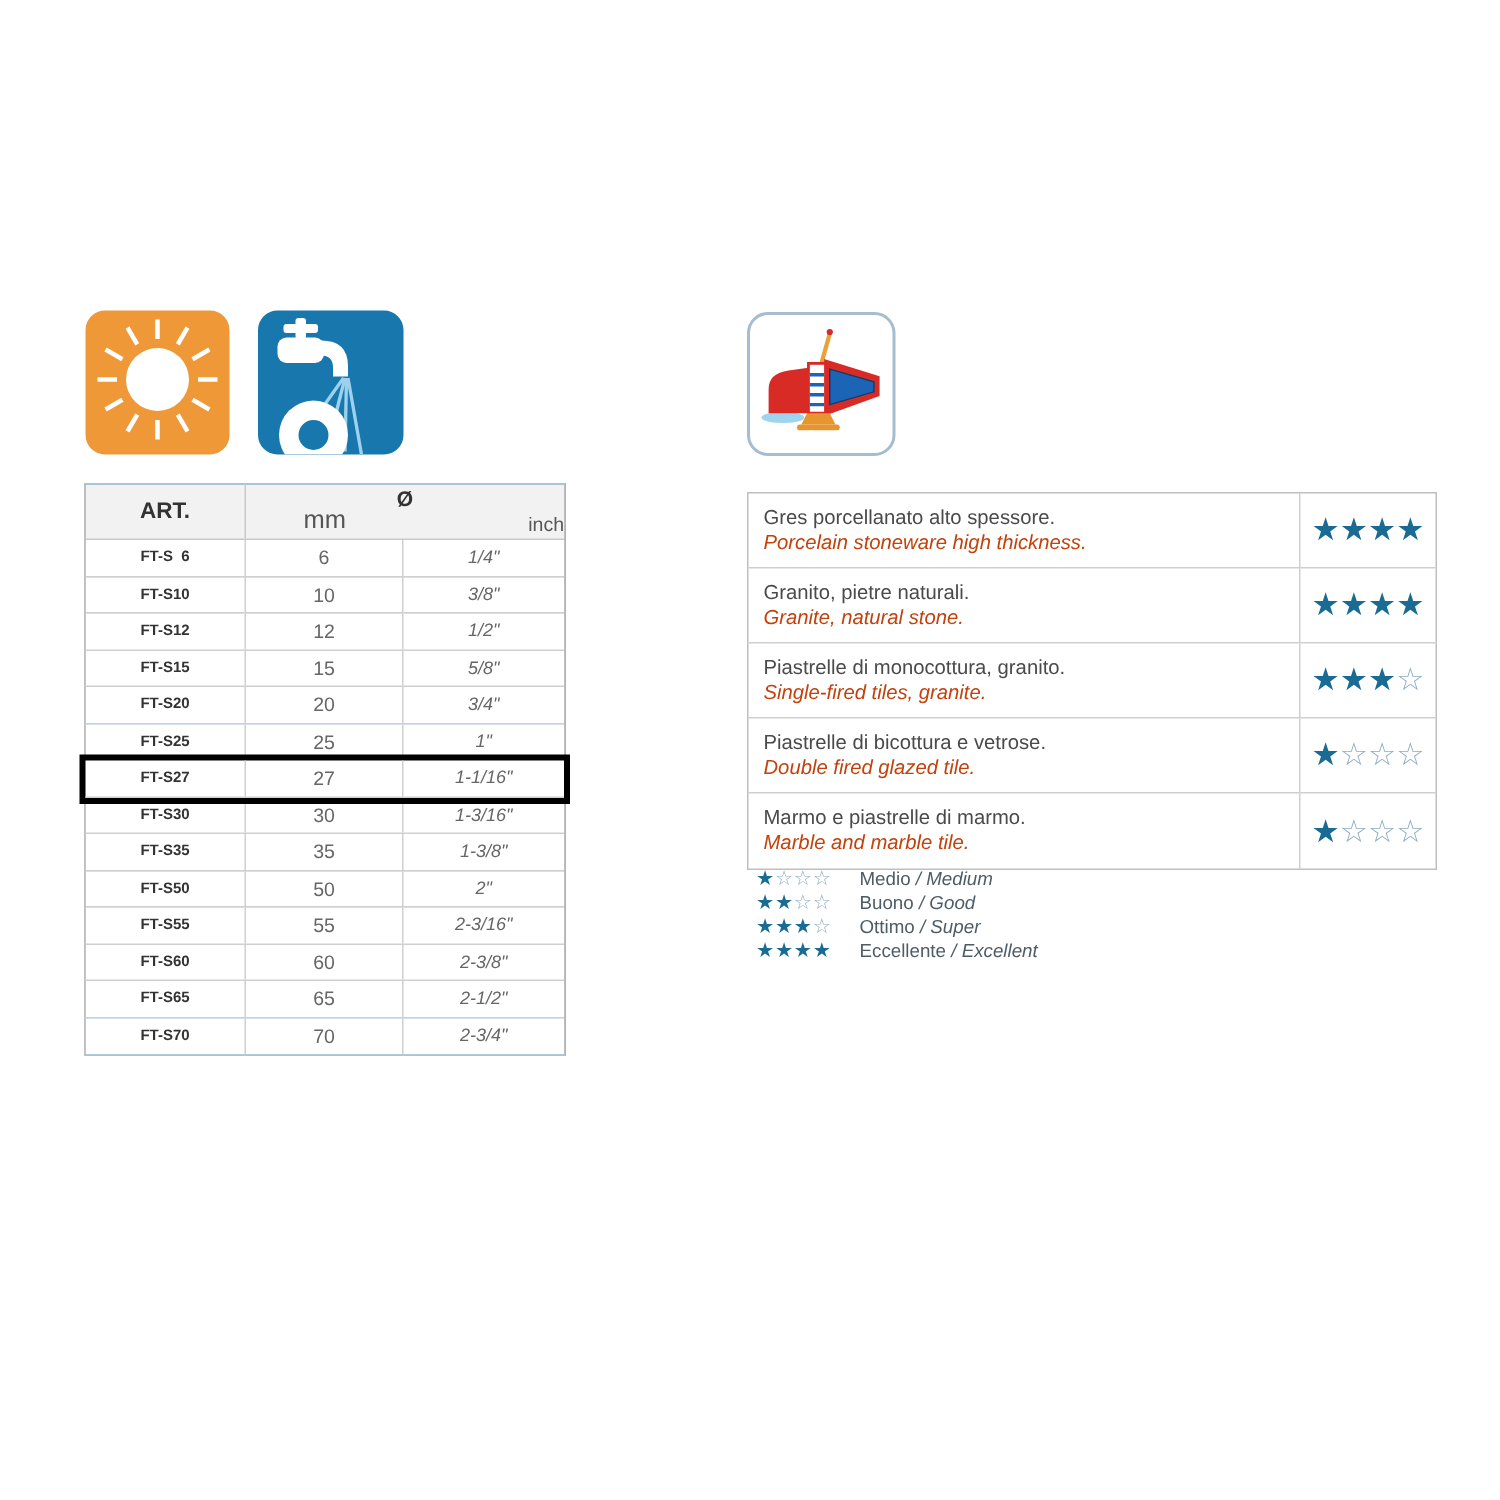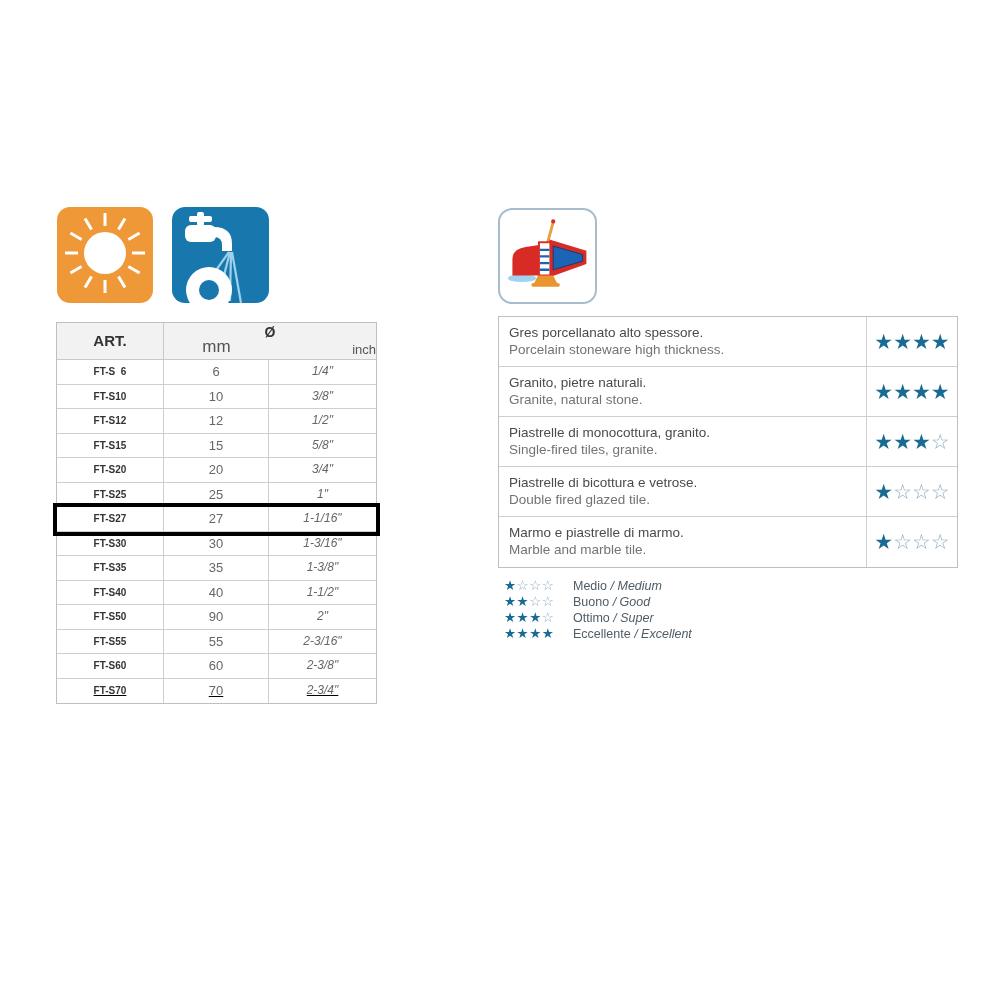--- a/index.html
+++ b/index.html
@@ -21,34 +21,34 @@
   .h-art{position:absolute;left:0;top:0;width:107px;height:36px;line-height:36px;
     text-align:center;font-weight:bold;font-size:15px;color:#333;
     border-right:1px solid #C9C9C9;box-sizing:border-box;}
   .h-dia{position:absolute;left:107px;right:0;top:1px;text-align:center;
     font-weight:bold;font-size:14px;color:#333;}
   .h-mm{position:absolute;left:107px;width:105px;bottom:2px;text-align:center;
     font-size:17px;color:#555;}
   .h-inch{position:absolute;left:212px;width:107px;bottom:2px;text-align:right;
     font-size:13px;color:#555;}
   .srow{display:flex;height:24.5px;border-bottom:1px solid #CFCFCF;box-sizing:border-box;background:#fff;}
-  .srow:last-child{border-bottom:none;text-decoration:underline;}
+  .srow:last-child{border-bottom:none;}
   .scell{box-sizing:border-box;line-height:23px;text-align:center;overflow:hidden;}
   .scell.art{width:107px;border-right:1px solid #CFCFCF;font-weight:bold;font-size:10px;color:#333;white-space:pre;}
   .scell.mm{width:105px;border-right:1px solid #CFCFCF;font-size:13px;color:#666;}
   .scell.inch{width:107px;font-size:12px;font-style:italic;color:#666;}
   .srow.hl{box-shadow:0 0 0 4px #000;position:relative;z-index:3;}
   
-  .ratings-table{position:absolute;left:498px;top:316px;width:460px;
+  .ratings-table{position:absolute;left:498px;top:328px;width:460px;
     border:1px solid #BFBFBF;box-sizing:border-box;background:#fff;}
   .rrow{display:flex;height:50px;border-bottom:1px solid #CFCFCF;box-sizing:border-box;}
   .rrow:last-child{border-bottom:none;}
   .rtext{flex:1;padding:7px 0 0 10px;box-sizing:border-box;}
   .rtext .it{font-size:13.5px;color:#4A4A4A;line-height:17px;}
-  .rtext .en{font-size:13.5px;color:#737373;line-height:17px;}
+  .rtext .en{font-size:13.5px;color:#c2410c;line-height:17px;font-style:italic;}
   .rstars{width:91px;border-left:1px solid #CFCFCF;display:flex;align-items:center;
     justify-content:center;font-size:21px;box-sizing:border-box;}
   .sf{color:#1A6B93;}
   .se{color:#8FADC0;}
   
   .legend{position:absolute;left:504px;top:578px;}
   .lline{display:flex;align-items:center;height:16px;font-size:12.5px;color:#4E5C66;}
   .lstars{width:64px;font-size:13.5px;letter-spacing:0.5px;line-height:16px;}
   .ltext{margin-left:5px;white-space:pre;}
   .ltext .en{font-style:italic;}
@@ -164,40 +164,40 @@
           <div class="scell art">FT-S30</div>
           <div class="scell mm">30</div>
           <div class="scell inch">1-3/16"</div>
         </div>
         <div class="srow">
           <div class="scell art">FT-S35</div>
           <div class="scell mm">35</div>
           <div class="scell inch">1-3/8"</div>
         </div>
         <div class="srow">
-          <div class="scell art">FT-S40</div>
-          <div class="scell mm">40</div>
-          <div class="scell inch">1-1/2"</div>
-        </div>
-        <div class="srow">
           <div class="scell art">FT-S50</div>
-          <div class="scell mm">90</div>
+          <div class="scell mm">50</div>
           <div class="scell inch">2"</div>
         </div>
         <div class="srow">
           <div class="scell art">FT-S55</div>
           <div class="scell mm">55</div>
           <div class="scell inch">2-3/16"</div>
         </div>
         <div class="srow">
           <div class="scell art">FT-S60</div>
           <div class="scell mm">60</div>
           <div class="scell inch">2-3/8"</div>
         </div>
         <div class="srow">
+          <div class="scell art">FT-S65</div>
+          <div class="scell mm">65</div>
+          <div class="scell inch">2-1/2"</div>
+        </div>
+        <div class="srow">
           <div class="scell art">FT-S70</div>
           <div class="scell mm">70</div>
           <div class="scell inch">2-3/4"</div>
         </div>
       </div>
   </div>
 
   <div class="ratings-table" id="ratings-rows">
       <div class="rrow">
         <div class="rtext">

